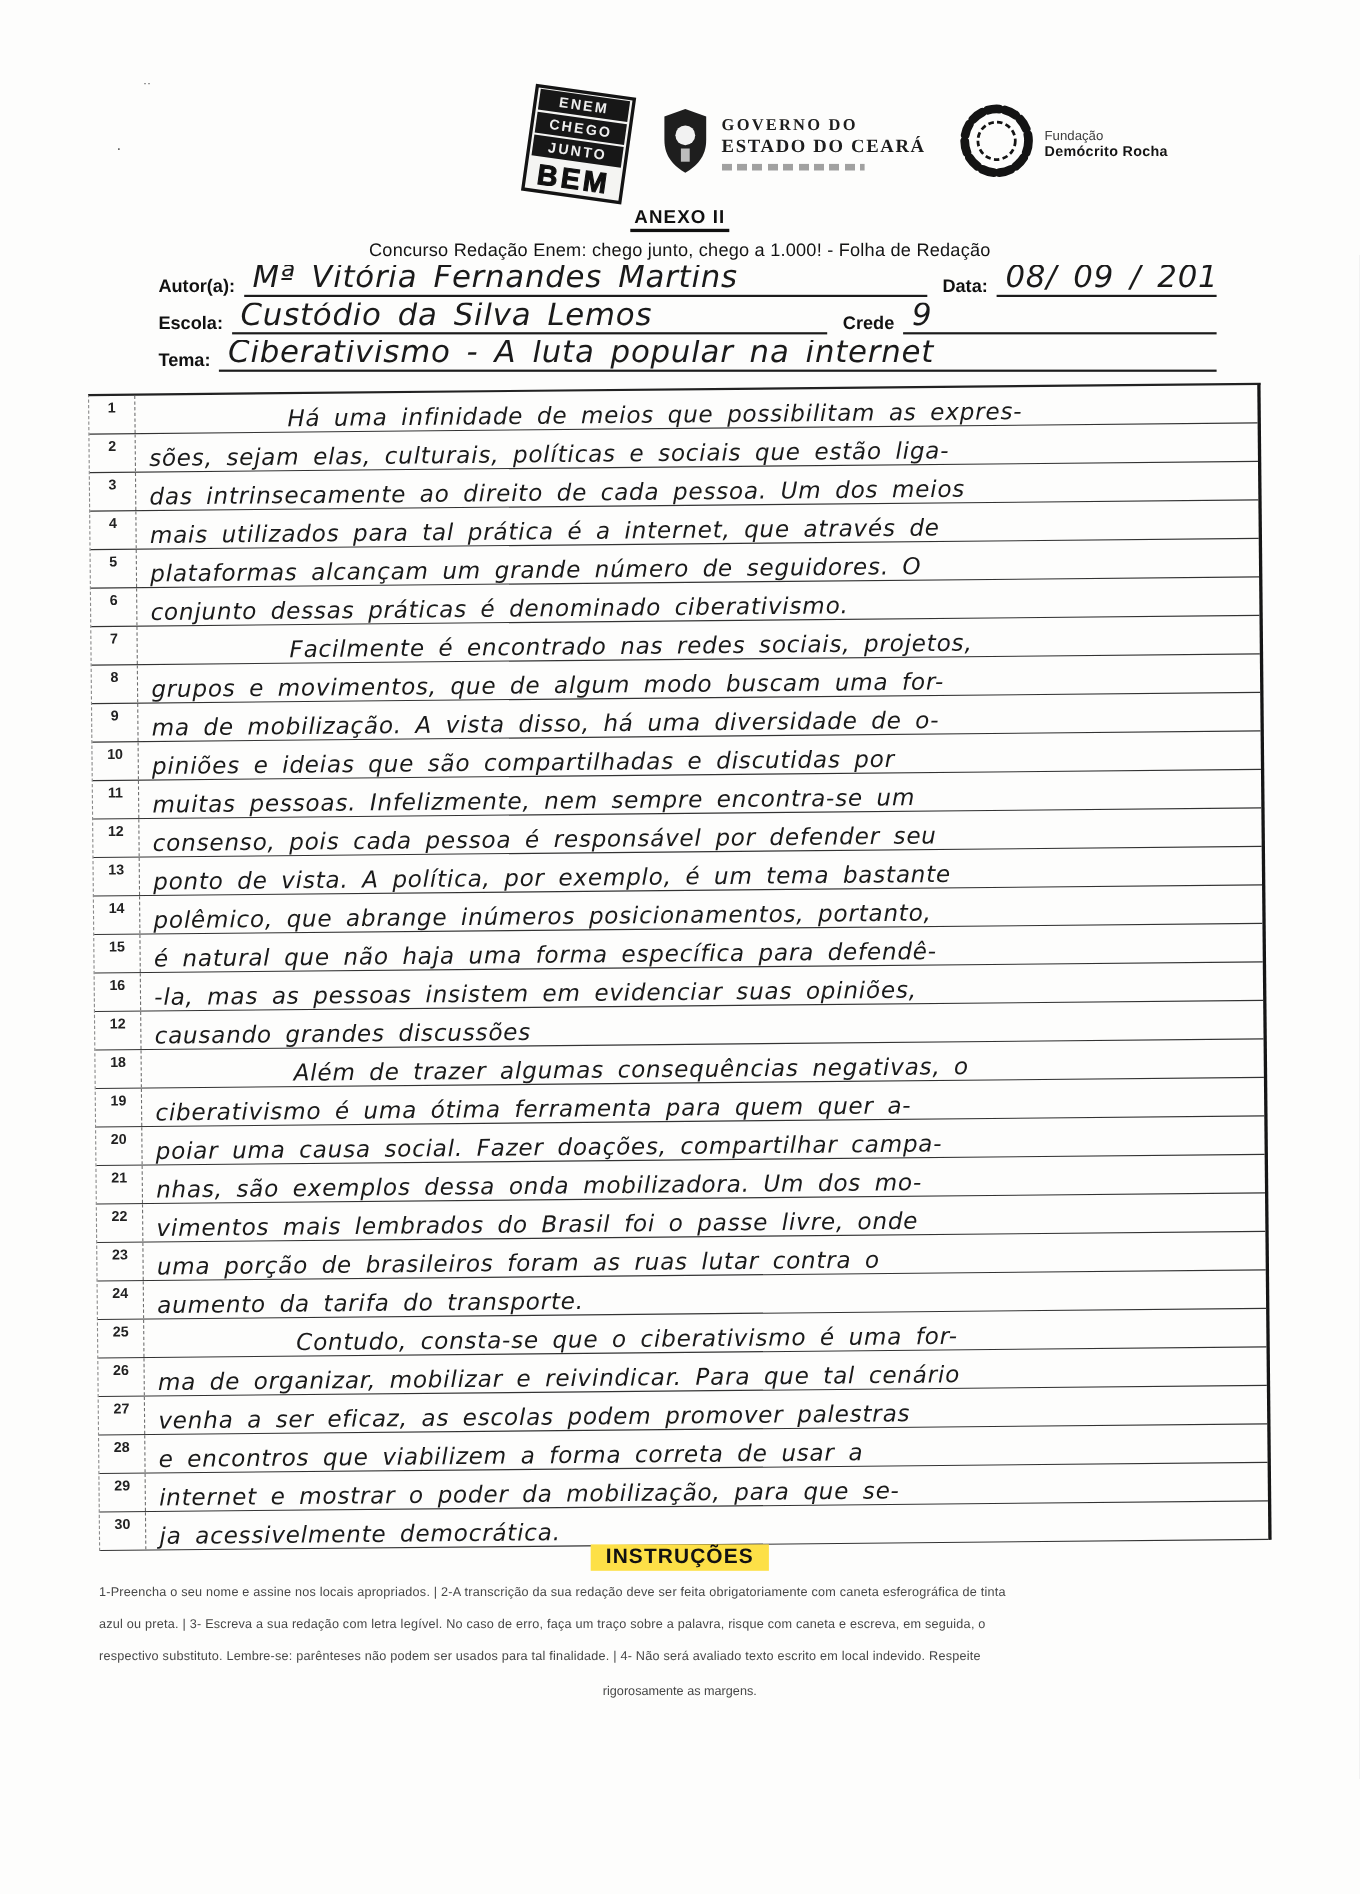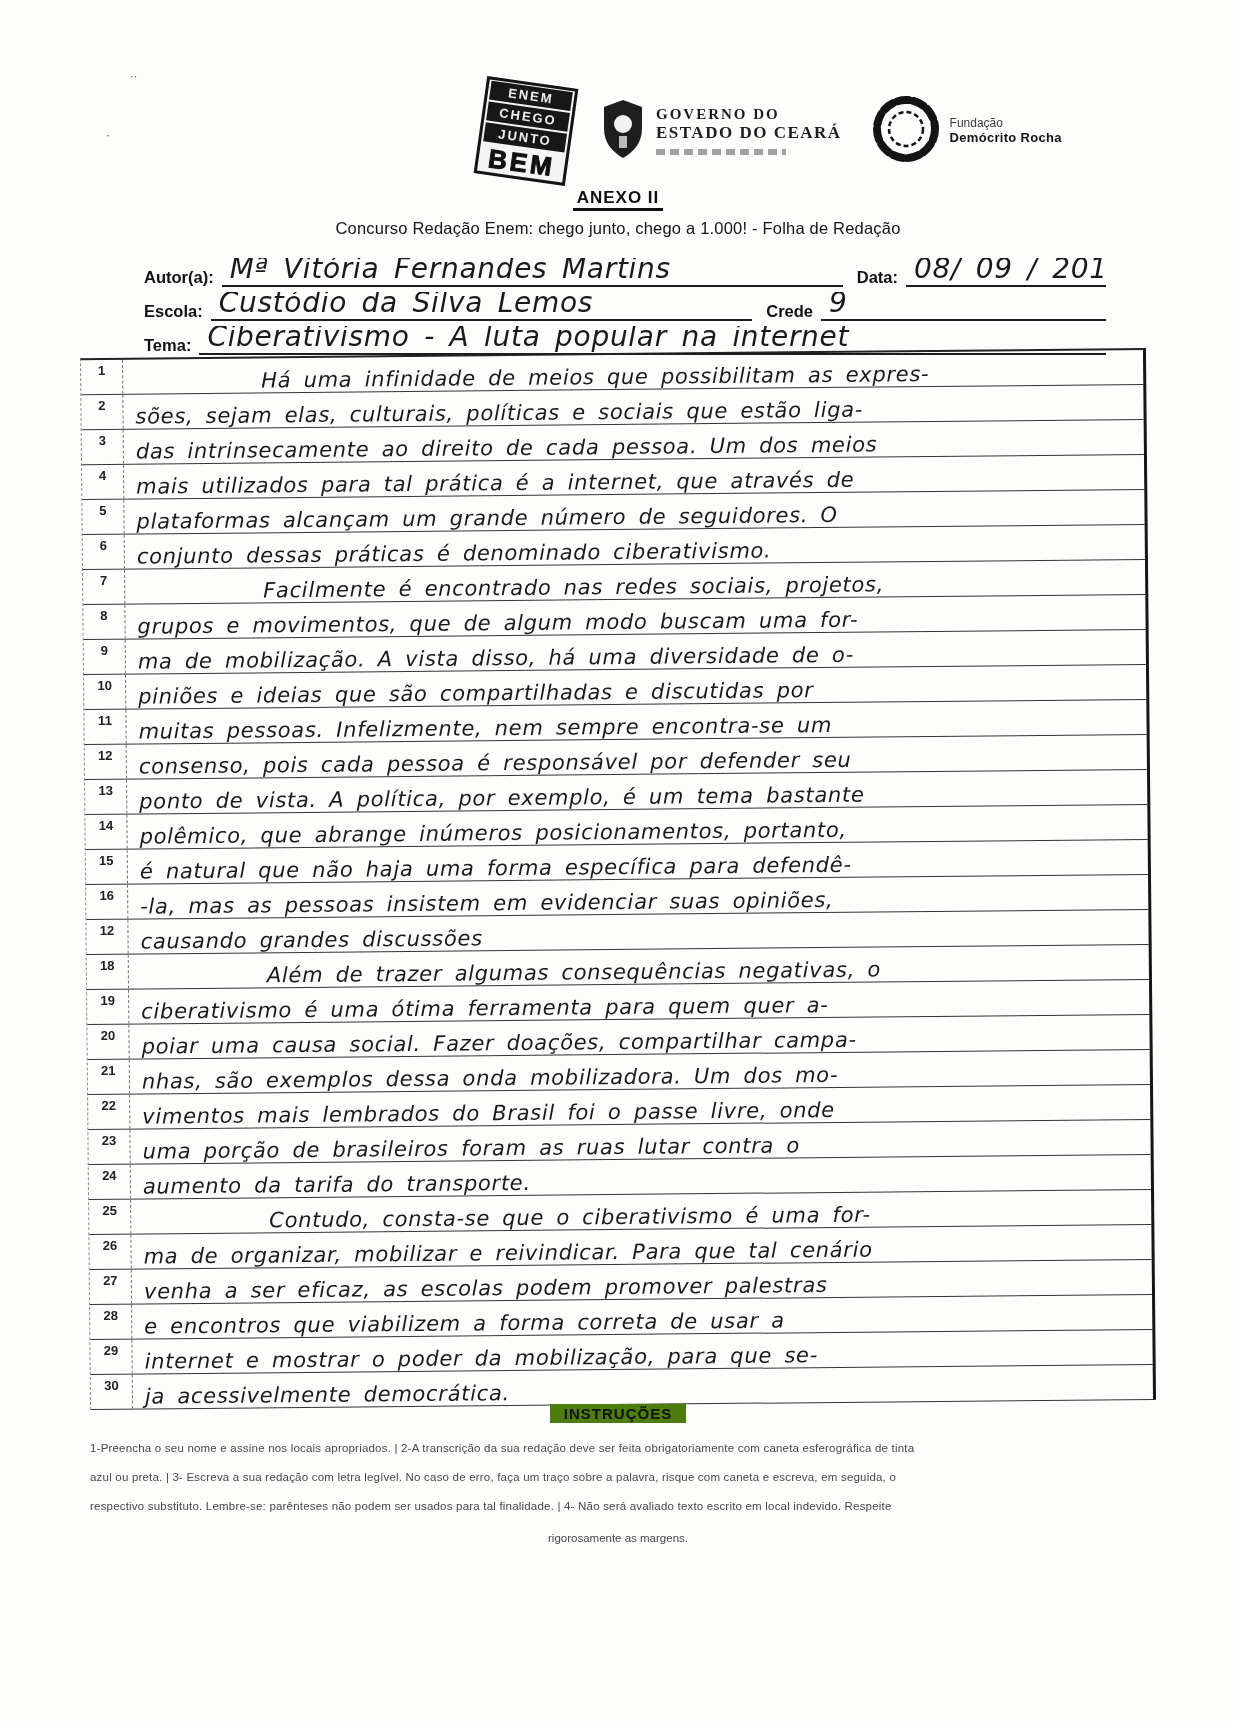--- a/index.html
+++ b/index.html
@@ -64,21 +64,21 @@
   .hw {
     font-family:"DejaVu Sans", sans-serif;
     font-style:italic;
     color:#1a1a1a;
     white-space:nowrap;
     letter-spacing:.7px;
     word-spacing:5px;
   }
 
   
-  .form { position:absolute; left:144px; top:256px; width:962px; }
+  .form { position:absolute; left:144px; top:239px; width:962px; }
   .form-row { display:flex; align-items:flex-end; margin-bottom:3px; height:31px; }
   .lbl { font-weight:bold; font-size:16.5px; color:#111; padding-right:8px; white-space:nowrap; }
   .lbl2 { padding-left:14px; }
   .fill {
     border-bottom:2px solid #1c1c1c; flex:1; height:29px;
     display:flex; align-items:flex-end; padding:0 6px 0 8px; overflow:hidden;
   }
   .fill .hw { font-size:28px; }
   .fill-fixed { flex:0 0 200px;align-items:flex-end; }
   .fill-crede { flex:0 0 285px; }
@@ -100,22 +100,22 @@
   }
   .txt {
     flex:1; display:flex; align-items:flex-end;
     padding:0 8px 1px 12px; font-size:21px; line-height:1;
   }
   .row.indent .txt { padding-left:138px; }
 
   
   .instr-title-wrap { position:absolute; top:1404px; left:0; width:100%; text-align:center; }
   .instr-title {
-    display:inline-block; background:#4d7c0f; color:#121212;
-    font-weight:bold; font-size:15px; letter-spacing:1px; padding:1px 14px;
+    display:inline-block; background:#fde047; color:#121212;
+    font-weight:bold; font-size:19px; letter-spacing:1px; padding:1px 14px;
   }
   .instr-body {
     position:absolute; top:1434px; left:90px; width:1058px;
     font-size:11.5px; color:#474747; line-height:29px;
     filter:blur(.35px); letter-spacing:.2px;
   }
   .instr-last {
     position:absolute; top:1532px; left:0; width:100%; text-align:center;
     font-size:11.5px; color:#474747; filter:blur(.35px);
   }

